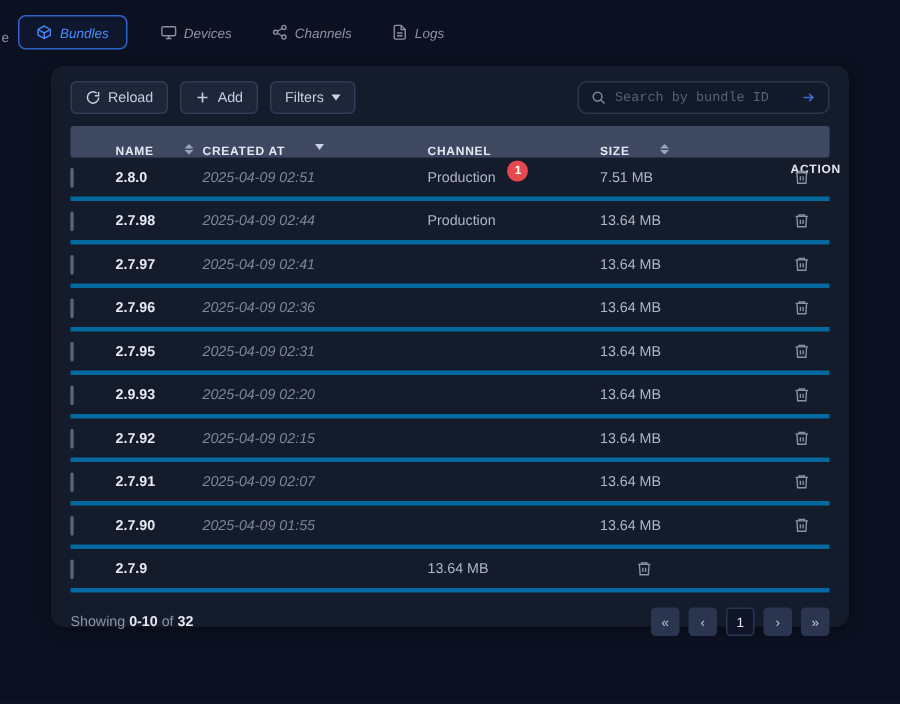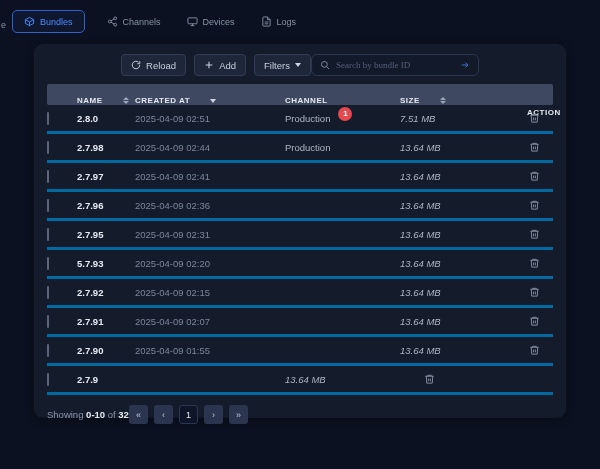--- a/index.html
+++ b/index.html
@@ -12,21 +12,21 @@
     overflow: hidden;
   }
 
   
   .edge-text {
     position: absolute; left: 1px; top: 20px;
     font-size: 9px; color: #8892a4;
   }
   .tabbar {
     position: absolute; left: 12px; top: 10px;
-    display: flex; align-items: center; gap: 18px;
+    display: flex; align-items: center; gap: 18px; font-style: italic;
   }
   .tab {
     display: inline-flex; align-items: center; gap: 5px;
     font-size: 9px; color: #8892a4; cursor: pointer;
     padding: 6px 4px;
   }
   .tab svg { width: 11px; height: 11px; stroke: #8892a4; }
   .tab.active {
     color: #4a8cff;
     border: 1px solid #2f62c9;
@@ -41,21 +41,21 @@
     position: absolute; left: 35px; top: 45px;
     width: 530px; height: 372px;
     background: #141c2c;
     border-radius: 8px;
     box-shadow: 0 2px 10px rgba(0,0,0,0.45), 0 0 0 1px #1b2335;
     display: flex; flex-direction: column;
   }
 
   
   .toolbar {
-    display: flex; align-items: center; justify-content: center;
+    display: flex; align-items: center; justify-content: space-between;
     padding: 9px 12px 8px 12px;
   }
   .toolbar-left { display: flex; align-items: center; gap: 8px; }
   .btn {
     display: inline-flex; align-items: center; gap: 5px;
     height: 22px; padding: 0 9px;
     background: #1d2739; border: 1px solid #323d55;
     border-radius: 4px; color: #c7cfdd;
     font-size: 9.5px; cursor: pointer;
   }
@@ -64,62 +64,62 @@
     display: flex; align-items: center; gap: 6px;
     width: 168px; height: 22px; padding: 0 8px;
     background: #121a29; border: 1px solid #2b374e;
     border-radius: 6px;
   }
   .searchbox svg { flex: 0 0 auto; }
   .searchbox input {
     flex: 1; min-width: 0;
     background: transparent; border: none; outline: none;
     color: #c7cfdd; font-size: 9px;
-    font-family: Liberation Serif, serif;
+    font-family: Liberation Mono, monospace;
   }
   .searchbox input::placeholder { color: #566078; }
 
   
   .table { margin: 0 12px; flex: 1; }
   .tr {
     display: grid;
     grid-template-columns: 30px 58px 150px 115px 105px 1fr;
     align-items: center;
   }
   .thead {
     background: #3e4860;
     height: 21px;
     border-radius: 2px;
     color: #e3e8f1;
     font-size: 8px; font-weight: bold;
     letter-spacing: 0.5px;
   }
-  .th { display: flex; align-items: center; gap: 20px; cursor: pointer; }
+  .th { display: flex; align-items: flex-start; gap: 20px; cursor: pointer; }
   .th.action { justify-content: flex-start; padding-left: 22px; margin-top: 24px; }
   .sort-stack { display: inline-flex; flex-direction: column; gap: 1px; }
   .sort-stack i {
     width: 0; height: 0; border-left: 3px solid transparent; border-right: 3px solid transparent;
   }
   .sort-stack i.up   { border-bottom: 3px solid #9aa4ba; }
   .sort-stack i.down { border-top: 3px solid #9aa4ba; }
   .chev {
     width: 0; height: 0;
     border-left: 3.5px solid transparent; border-right: 3.5px solid transparent;
     border-top: 4px solid #cdd4e2;
     display: inline-block;
   }
   .row {
     height: 29px;
     border-bottom: 3px solid #0369a1;
     font-size: 9.5px;
   }
   .cell-name { color: #e6eaf2; font-weight: bold; }
-  .cell-date { color: #7d8699; }
+  .cell-date { color: #7d8699; font-style: italic; }
   .cell-channel { color: #aeb6c6; display: flex; align-items: flex-start; }
-  .cell-size { color: #aeb6c6; font-style: italic; }
+  .cell-size { color: #aeb6c6; }
   .cell-action { padding-left: 22px; }
   .checkbox {
     width: 12px; height: 12px; border-radius: 2px;
     background: #454e61; border: 1px solid #5b6478;
     cursor: pointer;
   }
   .badge {
     display: inline-flex; align-items: center; justify-content: center;
     min-width: 14px; height: 14px; margin-left: 8px; margin-top: -6px;
     border-radius: 50%;
@@ -127,21 +127,21 @@
     font-size: 8px; font-weight: bold;
   }
   .trash-btn {
     background: none; border: none; cursor: pointer; padding: 2px;
     display: inline-flex;
   }
   .trash-btn svg { width: 11px; height: 12px; stroke: #8a93a5; }
 
   
   .footer {
-    display: flex; align-items: center; 
+    display: flex; align-items: center; justify-content: space-between;
     padding: 10px 12px 12px 12px;
     font-size: 9.5px; color: #8a93a5;
   }
   .showing b { color: #e6eaf2; }
   .pager { display: flex; align-items: center; gap: 6px; }
   .page-btn {
     width: 19px; height: 19px;
     display: inline-flex; align-items: center; justify-content: center;
     background: #2b3550; border: none; border-radius: 3px;
     color: #c3cad8; font-size: 9px; cursor: pointer;
@@ -160,33 +160,33 @@
   <div class="tab active">
     <svg viewBox="0 0 24 24" fill="none" stroke-width="2">
         <path d="M21 8l-9-5-9 5v8l9 5 9-5V8z"></path>
         <path d="M3 8l9 5 9-5"></path>
         <path d="M12 13v8"></path>
       </svg>
     <span>Bundles</span>
   </div>
   <div class="tab">
     <svg viewBox="0 0 24 24" fill="none" stroke-width="2">
+        <rect x="2" y="4" width="20" height="13" rx="2"></rect>
+        <path d="M8 21h8M12 17v4"></path>
+      </svg>
+    <span>Devices</span>
+  </div>
+  <div class="tab">
+    <svg viewBox="0 0 24 24" fill="none" stroke-width="2">
         <circle cx="6" cy="12" r="3"></circle>
         <circle cx="18" cy="5" r="3"></circle>
         <circle cx="18" cy="19" r="3"></circle>
         <path d="M8.6 10.5l6.8-4M8.6 13.5l6.8 4"></path>
       </svg>
     <span>Channels</span>
-  </div>
-  <div class="tab">
-    <svg viewBox="0 0 24 24" fill="none" stroke-width="2">
-        <rect x="2" y="4" width="20" height="13" rx="2"></rect>
-        <path d="M8 21h8M12 17v4"></path>
-      </svg>
-    <span>Devices</span>
   </div>
   <div class="tab">
     <svg viewBox="0 0 24 24" fill="none" stroke-width="2">
         <path d="M14 2H6a2 2 0 0 0-2 2v16a2 2 0 0 0 2 2h12a2 2 0 0 0 2-2V8z"></path>
         <path d="M14 2v6h6M8 13h8M8 17h8"></path>
       </svg>
     <span>Logs</span>
   </div>
 </nav>
 
@@ -365,21 +365,21 @@
                 <path d="M10 11v6M14 11v6"></path>
               </svg>
         </button>
       </div>
     </div>
 
     <div class="tr row">
       <div>
         <span class="checkbox"></span>
       </div>
-      <div class="cell-name">5.7.93</div>
+      <div class="cell-name">2.9.93</div>
       <div class="cell-date">2025-04-09 02:20</div>
       <div class="cell-channel">
         <span></span>
 
       </div>
       <div class="cell-size">13.64 MB</div>
       <div class="cell-action">
         <button class="trash-btn">
           <svg viewBox="0 0 24 24" fill="none" stroke-width="2">
                 <path d="M3 6h18"></path>

